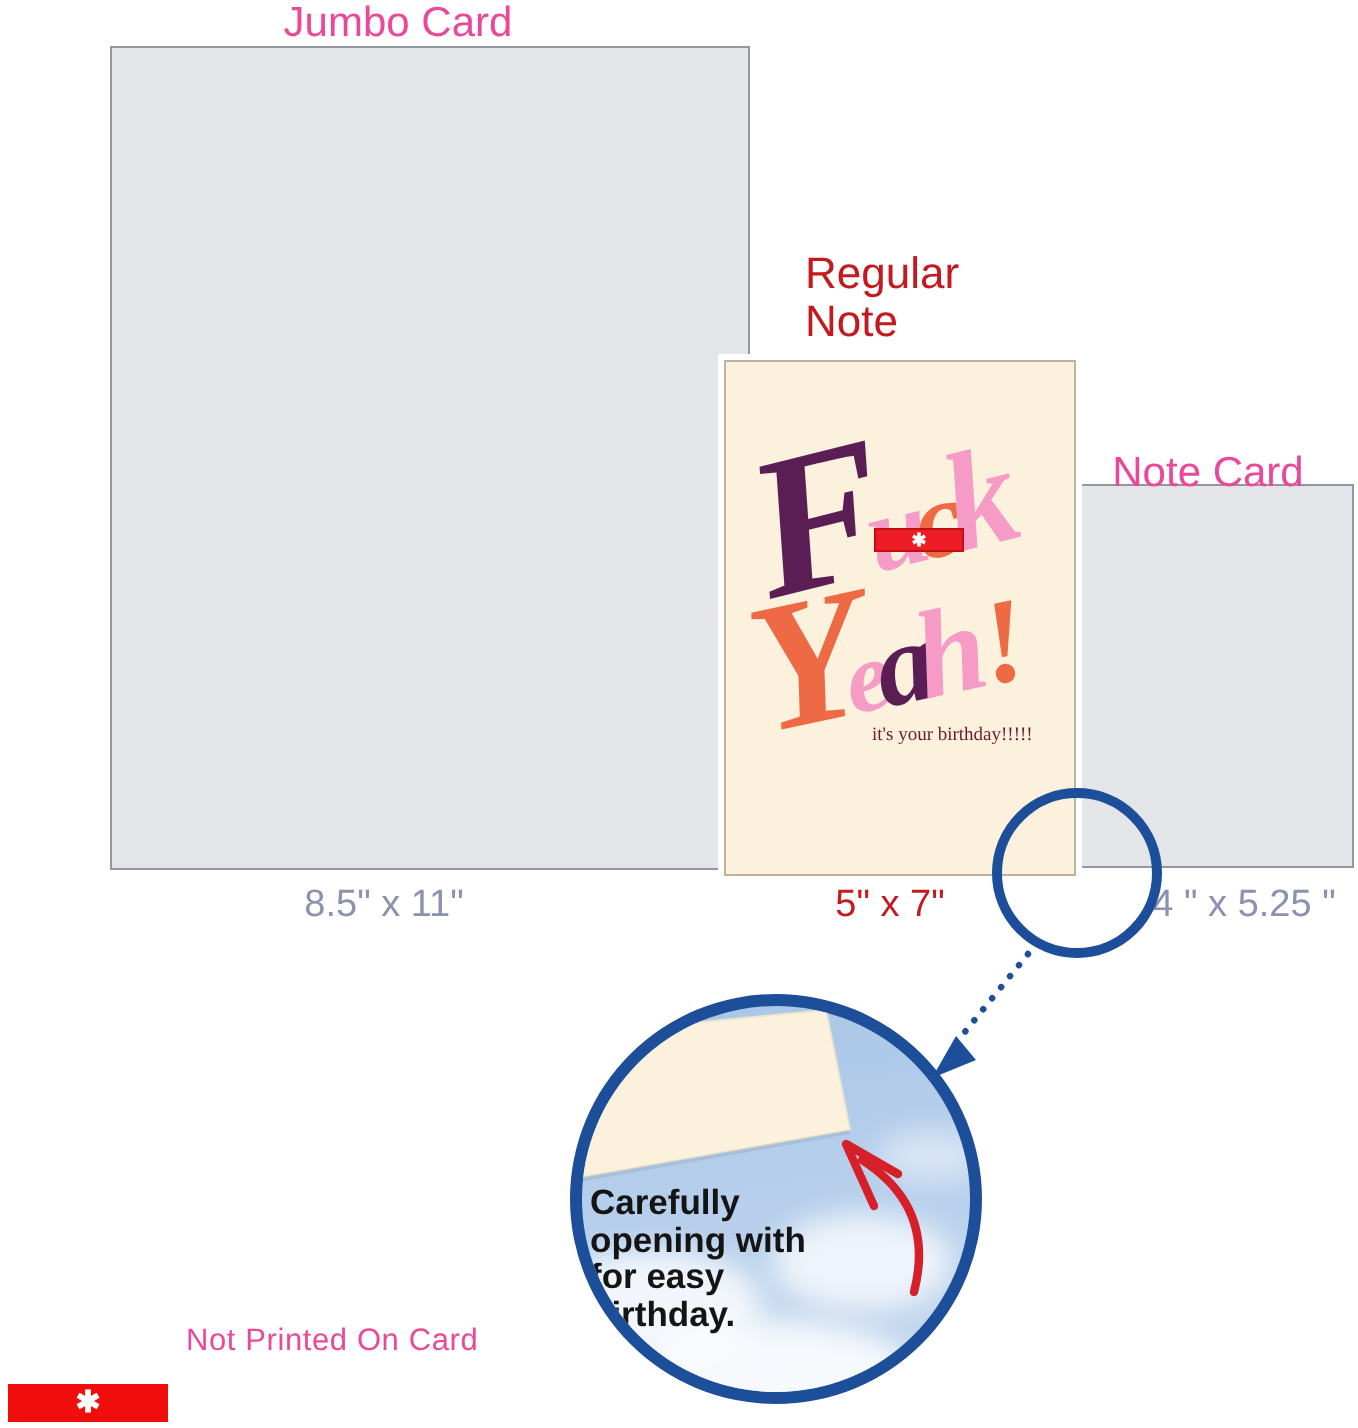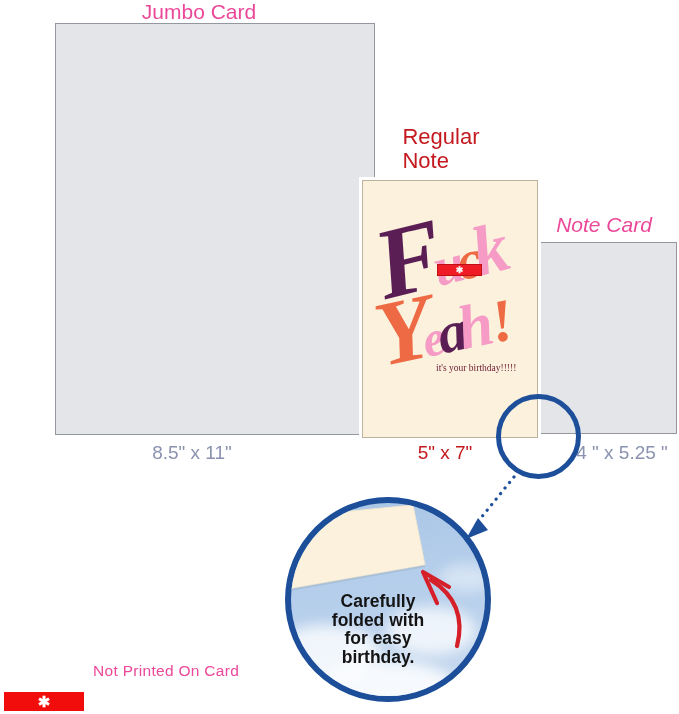--- a/index.html
+++ b/index.html
@@ -16,21 +16,21 @@
   
   #regular-card {
     position:absolute; left:362px; top:180px; width:174px; height:256px;
     background:#FBF1DC; border:1px solid #BDB29B; box-shadow:0 0 0 3px #ffffff;
     z-index:3; overflow:hidden;
   }
 
   
   .muted-label { position:absolute; color:#ec4899; font-size:21px; white-space:nowrap; }
   #jumbo-label { left:199px; top:0px;  transform:translateX(-50%); }
-  #note-label  { left:604px; top:213px; transform:translateX(-50%);font-style:italic; }
+  #note-label  { left:604px; top:225px; transform:translateX(-50%); }
   #regular-label {
     position:absolute; left:441px; top:125px; transform:translateX(-50%);
     color:#C4191F; font-size:22px; line-height:24px; text-align:left; white-space:nowrap;
   }
   .size-label { position:absolute; top:442px; color:#8A92B0; font-size:19px; transform:translateX(-50%); white-space:nowrap; }
   #jumbo-size   { left:192px; }
   #regular-size { left:445px; color:#C4191F; }
   #note-size    { left:622px; }
 
   
@@ -70,21 +70,21 @@
 
   
   #big-circle {
     position:absolute; left:285px; top:497px; width:206px; height:205px;
     border:6px solid #1D4E9A; border-radius:50%; box-sizing:border-box;
     background:linear-gradient(170deg,#A9C6E6 0%, #B8D0EC 55%, #C9DBF0 100%);
     overflow:hidden; z-index:5;
   }
   #big-circle-svg { position:absolute; left:0; top:0; }
   #callout-text {
-    position:absolute; left:4px; top:89px; width:166px; text-align:center;
+    position:absolute; left:4px; top:89px; width:166px; text-align:left;
     font-size:17.5px; font-weight:bold; line-height:18.6px; color:#141414; z-index:4;
   }
 
   
   #overlay-svg { position:absolute; left:0; top:0; z-index:7; pointer-events:none; }
 
   
   #legend-swatch {
     position:absolute; left:4px; top:692px; width:80px; height:19px; background:#F20D0D;
     display:flex; align-items:center; justify-content:center;
@@ -148,21 +148,21 @@
       </g>
       <path d="M-14,88 L19,12 L122,2 L134,62 Z" fill="#FBF1DC" stroke="#EFE6CF" stroke-width="1"></path>
       <path d="M-13,89 L134,63" stroke="#9FB4CC" stroke-width="2" opacity="0.55" fill="none"></path>
       <g stroke="#D52029" stroke-width="4.2" fill="none" stroke-linecap="round" stroke-linejoin="round">
         <path d="M166,143 C174,112 162,91 140,77"></path>
         <path d="M158,84 L132,69 L146,100"></path>
       </g>
     </svg>
     <div id="callout-text">
       <div>Carefully</div>
-      <div>folded with</div>
+      <div>opening with</div>
       <div>for easy</div>
       <div>birthday.</div>
     </div>
   </div>
 
   <svg id="overlay-svg" width="679" height="714" viewBox="0 0 679 714">
     <line x1="514" y1="477" x2="480" y2="519" stroke="#1D4E9A" stroke-width="3.2" stroke-linecap="round" stroke-dasharray="0.1 7"></line>
     <path d="M466,539 L478,518 L488,530 Z" fill="#1D4E9A"></path>
   </svg>
 

